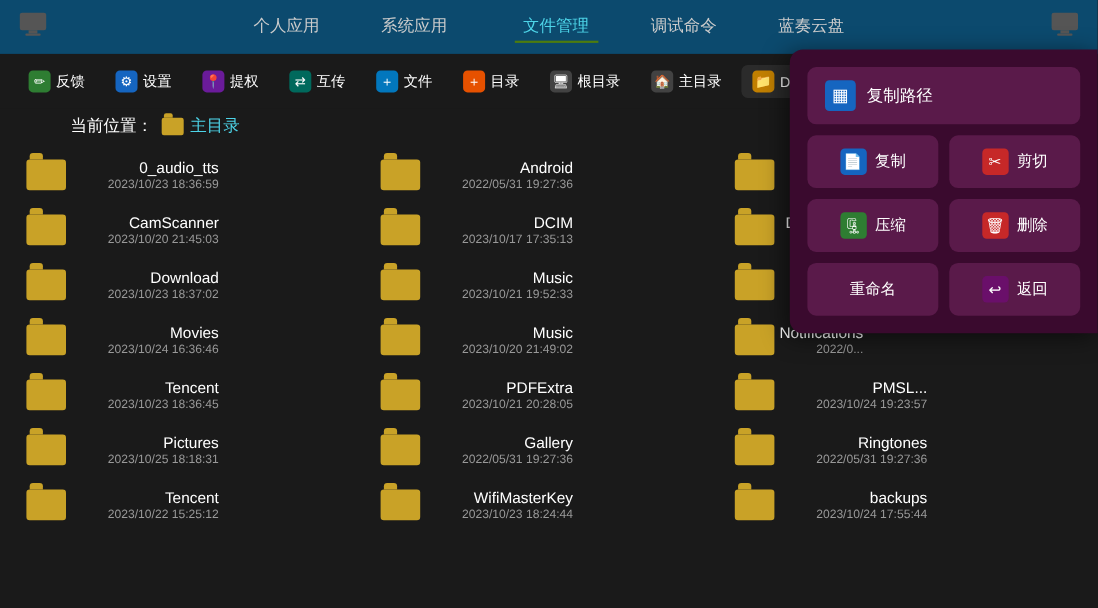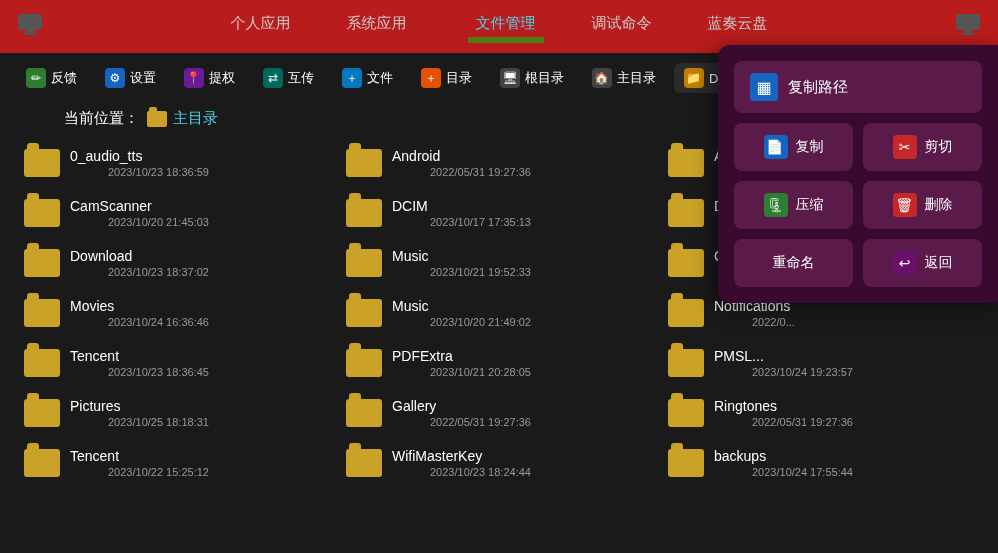--- a/index.html
+++ b/index.html
@@ -11,37 +11,37 @@
       font-family: 'Microsoft YaHei', Arial, sans-serif;
       overflow: hidden;
       position: relative;
     }
 
     
     .top-nav {
       display: flex;
       align-items: flex-start;
       justify-content: center;
-      background: #b91c1c;
+      background: #0c4a6e;
       padding: 10px 0;
       position: relative;
     }
     .top-nav-items {
       display: flex;
       gap: 40px;
     }
     .nav-item {
       color: #ccc;
       font-size: 15px;
       cursor: pointer;
       padding: 4px 8px;
     }
     .nav-item.active {
       color: #4dd4e8;
-      border-bottom: 6px solid #4d7c0f;
+      border-bottom: 2px solid #4d7c0f;
       margin-left: 13px;
     }
     .top-nav .monitor-icon-left {
       position: absolute;
       left: 16px;
       top: 50%;
       transform: translateY(-50%);
     }
     .top-nav .monitor-icon-right {
       position: absolute;
@@ -123,23 +123,23 @@
       display: grid;
       grid-template-columns: repeat(3, 1fr);
       gap: 0;
       padding: 0 16px;
       overflow-y: auto;
       max-height: 400px;
     }
     .file-item {
       display: flex;
       align-items: center;
-      gap: 10px;
       padding: 10px 8px;
       cursor: pointer;
+      text-align: right;
     }
     .folder-icon {
       width: 36px;
       height: 28px;
       background: #c9a227;
       border-radius: 3px;
       position: relative;
       flex-shrink: 0;
     }
     .folder-icon::before {

